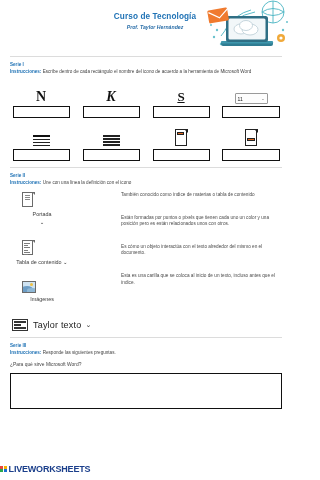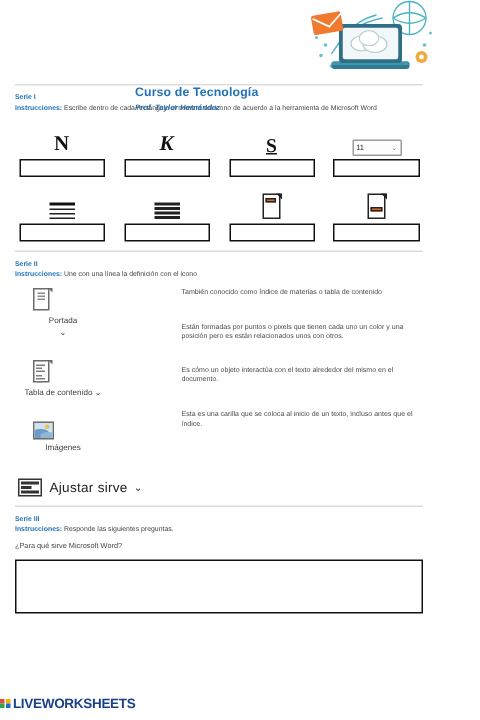--- a/index.html
+++ b/index.html
@@ -8,21 +8,21 @@
     background:#ffffff;
     font-family:"Liberation Sans", sans-serif;
     color:#333;
     overflow:hidden;
     position:relative;
   }
   .page{position:relative;width:292px;height:480px;background:#fff;}
 
   
   .header{position:relative;height:50px;}
-  .header-titles{position:absolute;left:90px;top:12px;width:130px;text-align:left;margin-top:45px;}
+  .header-titles{position:absolute;left:90px;top:12px;width:130px;text-align:center;}
   .course-title{
     color:#1f72b5;font-weight:bold;font-size:8.2px;letter-spacing:.1px;
     line-height:10px;
   }
   .prof-name{
     color:#2a6ea8;font-style:italic;font-weight:bold;font-size:5.2px;
     margin-top:2px;line-height:7px;
   }
   .header-art{position:absolute;right:2px;top:0px;width:95px;height:52px;}
 
@@ -331,21 +331,21 @@
       <div class="def-item">Esta es una carilla que se coloca al inicio de un texto, incluso antes que el índice.</div>
     </div>
   </div>
 
   <div class="wrap-row">
     <div class="wrap-ico">
       <i></i>
         <i class="s"></i>
         <i></i>
     </div>
-    <span class="wrap-label">Ajustar sirve</span>
+    <span class="wrap-label">Taylor texto</span>
     <span class="wrap-chev">⌄</span>
   </div>
 
   <hr class="rule">
 
   <div class="serie-block">
     <div class="serie-label">Serie III</div>
     <div class="serie-instr">
       <b>Instrucciones:</b>
       <span>Responde las siguientes preguntas.</span>

